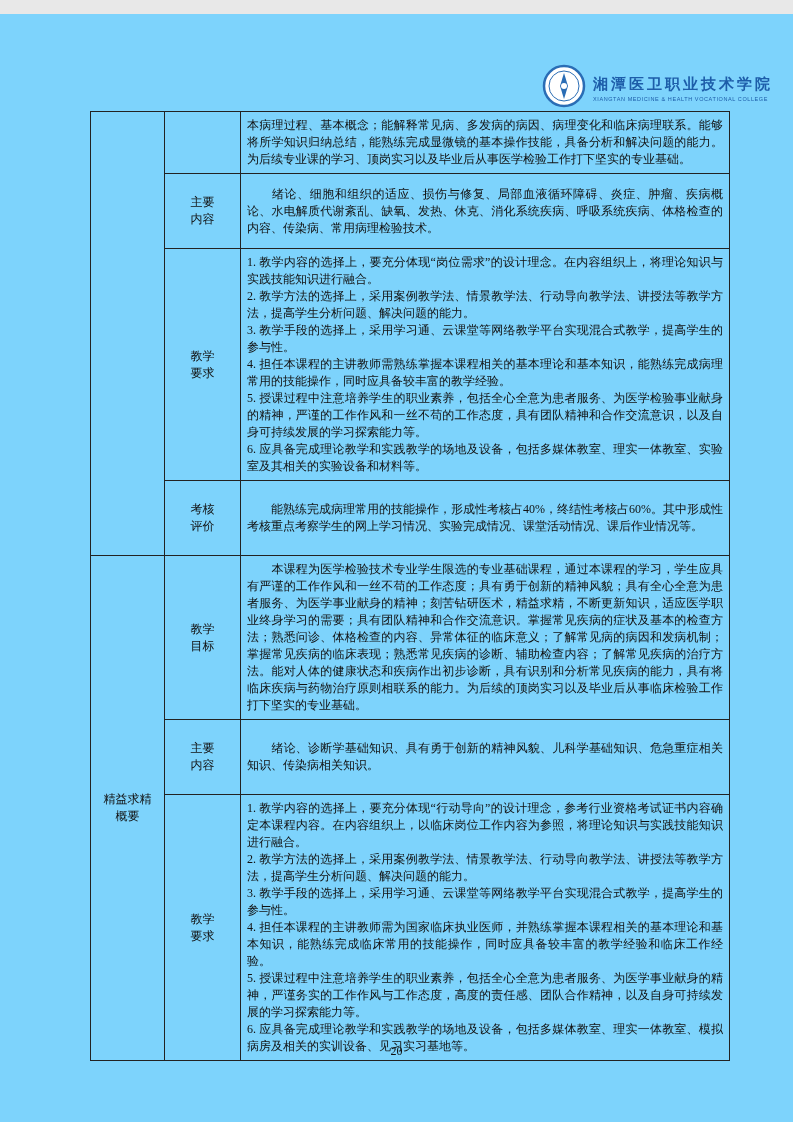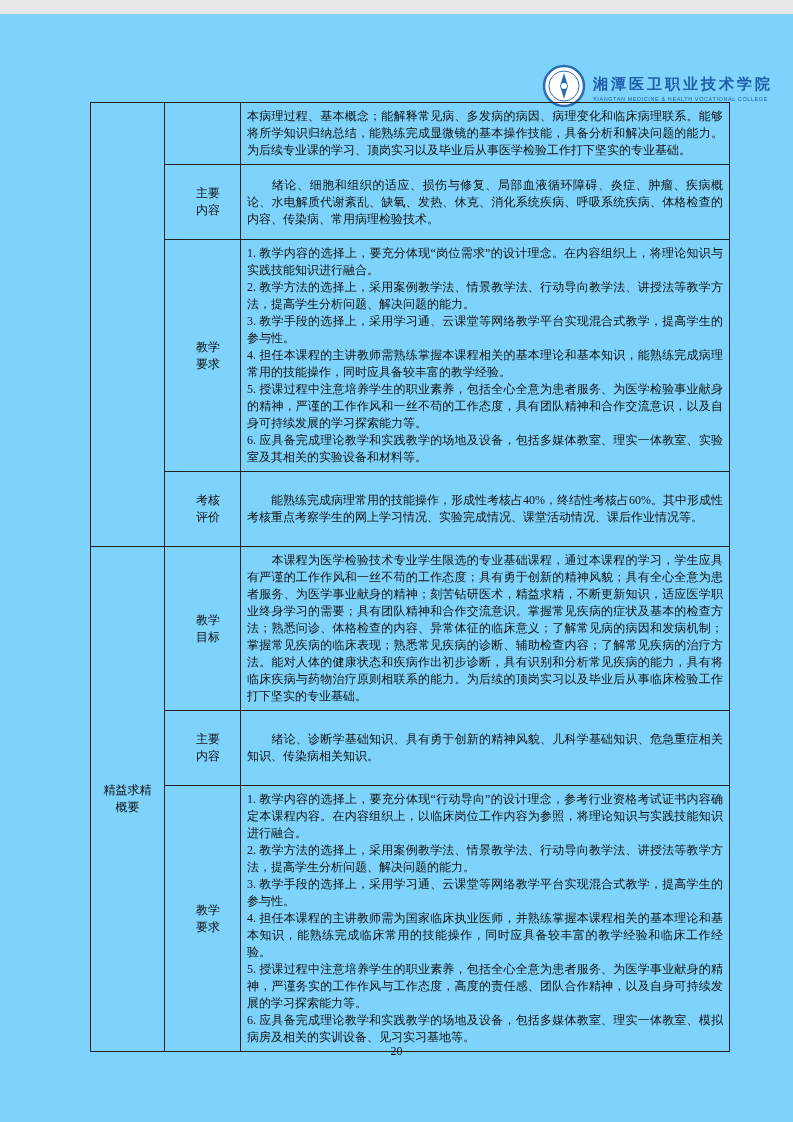--- a/index.html
+++ b/index.html
@@ -33,42 +33,42 @@
   .logo-en {
     color: #1d5da9;
     font-size: 5.5px;
     letter-spacing: 0.6px;
     white-space: nowrap;
     font-family: "Liberation Sans", sans-serif;
   }
   
   table.syllabus {
     position: absolute;
-    top: 88px;
+    top: 97px;
     left: 90px;
     width: 640px;
     border-collapse: collapse;
     table-layout: fixed;
   }
   table.syllabus td {
     border: 1px solid #222;
     font-size: 12px;
     line-height: 17px;
     vertical-align: middle;
   }
   td.cat {
     width: 74px;
     text-align: center;
     white-space: pre-line;
     font-size: 12.5px;
     padding: 2px;
   }
   td.label {
     width: 76px;
-    text-align: right;
+    text-align: center;
     font-size: 12.5px;
     padding: 20px;
   }
   td.content {
     padding: 5px 6px;
     white-space: pre-line;
     text-align: justify;
   }
   
   .pageno {

